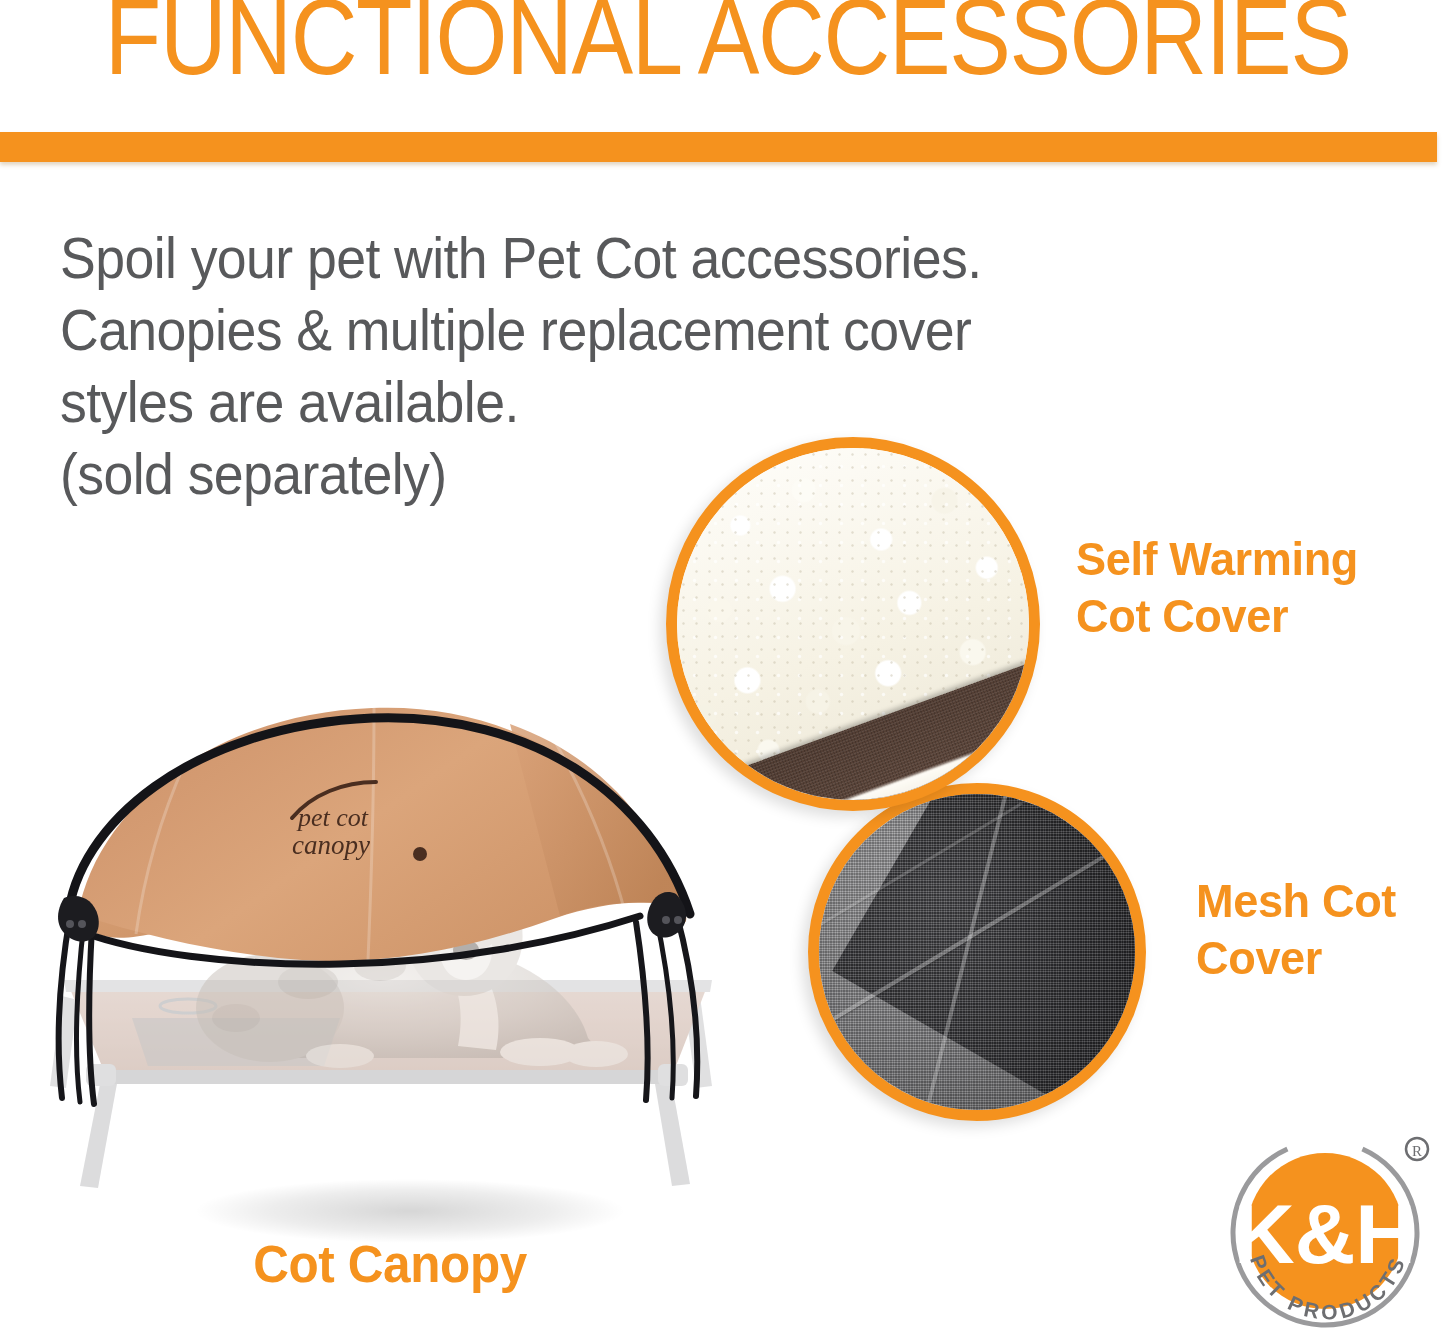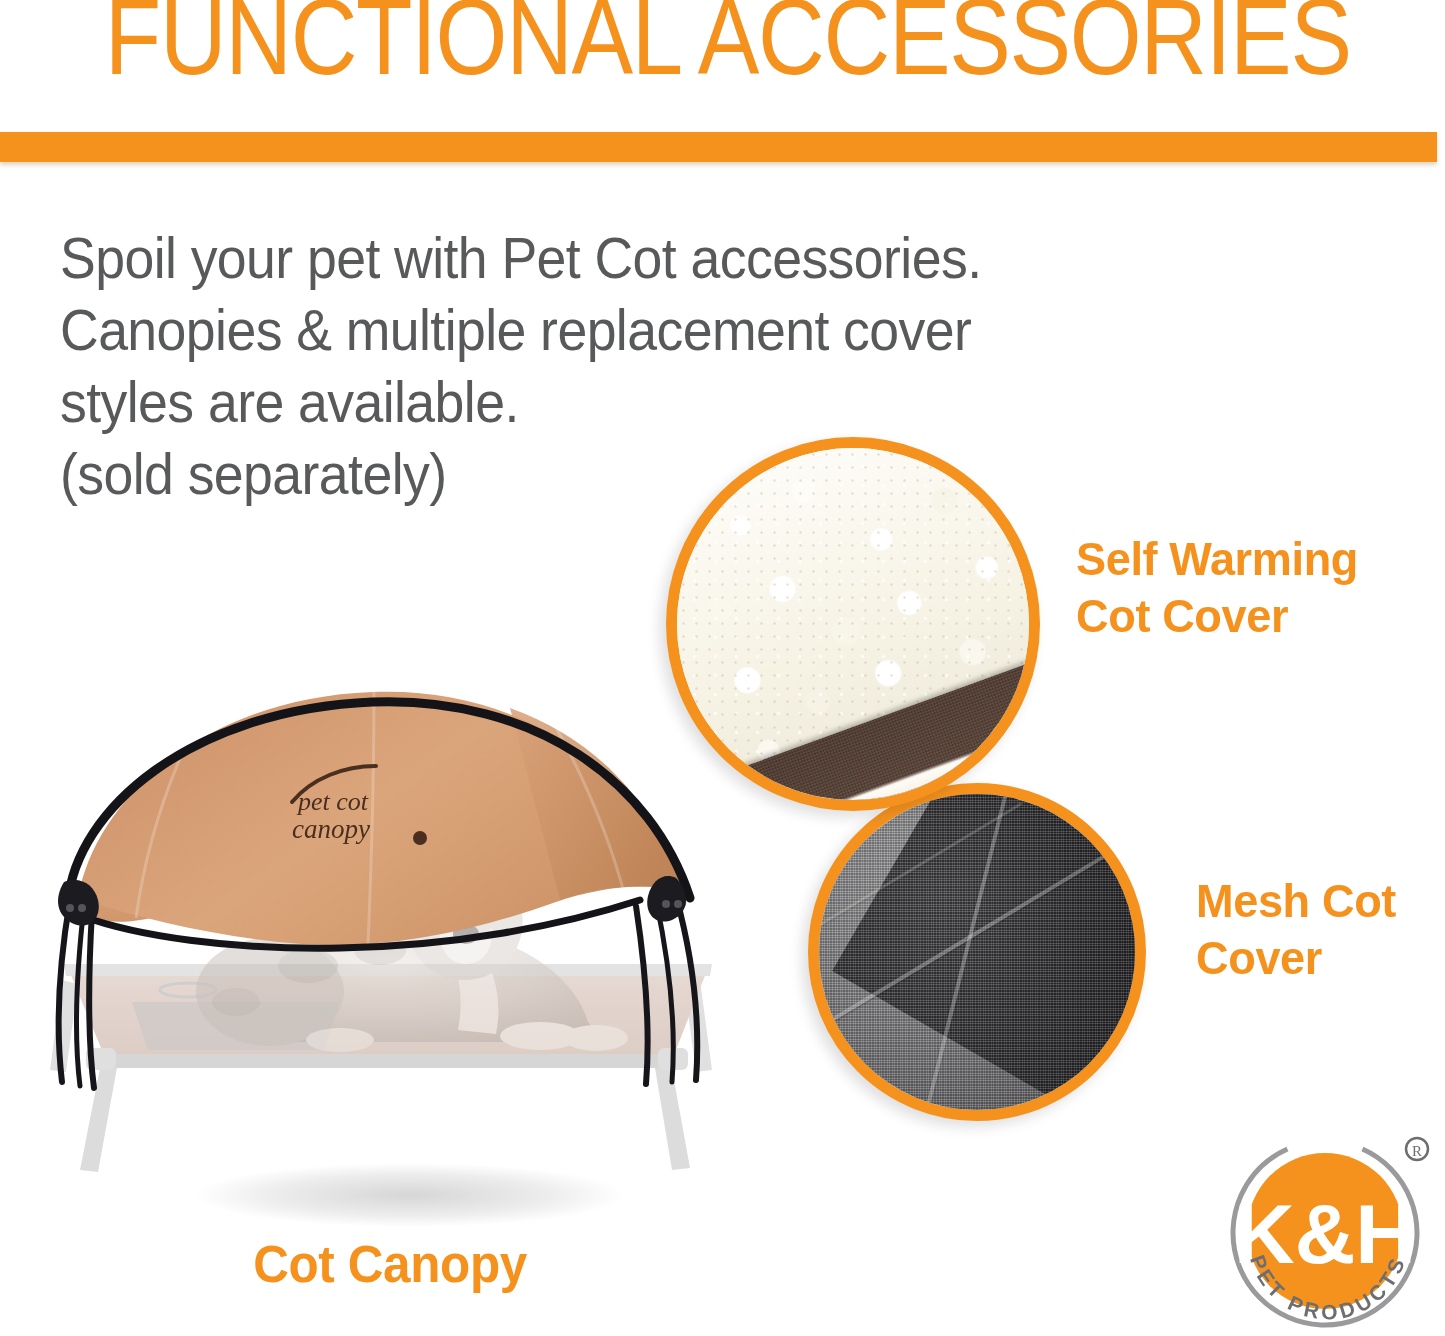--- a/index.html
+++ b/index.html
@@ -187,21 +187,21 @@
   #mesh-seam-b { left: 44%;  top: -12%; width: 4px;  height: 140%; transform: rotate(14deg); }
   #mesh-seam-c { left: -10%; top: 23%;  width: 80%;  height: 3px;  transform: rotate(-31deg); opacity:.6; }
   .mesh-vignette {
     position: absolute; inset: 0;
     background: radial-gradient(circle at 40% 32%, rgba(255,255,255,0.12) 0%, rgba(0,0,0,0.22) 100%);
   }
 
   
   #product-scene {
     position: absolute;
-    left: 40px; top: 650px;
+    left: 40px; top: 666px;
     width: 700px; height: 610px;
     z-index: 2;
   }
   #product-scene svg { display: block; width: 700px; height: 610px; }
 
   
   #caption-cot-canopy {
     position: absolute;
     left: 0; top: 1236px;
     width: 780px;

